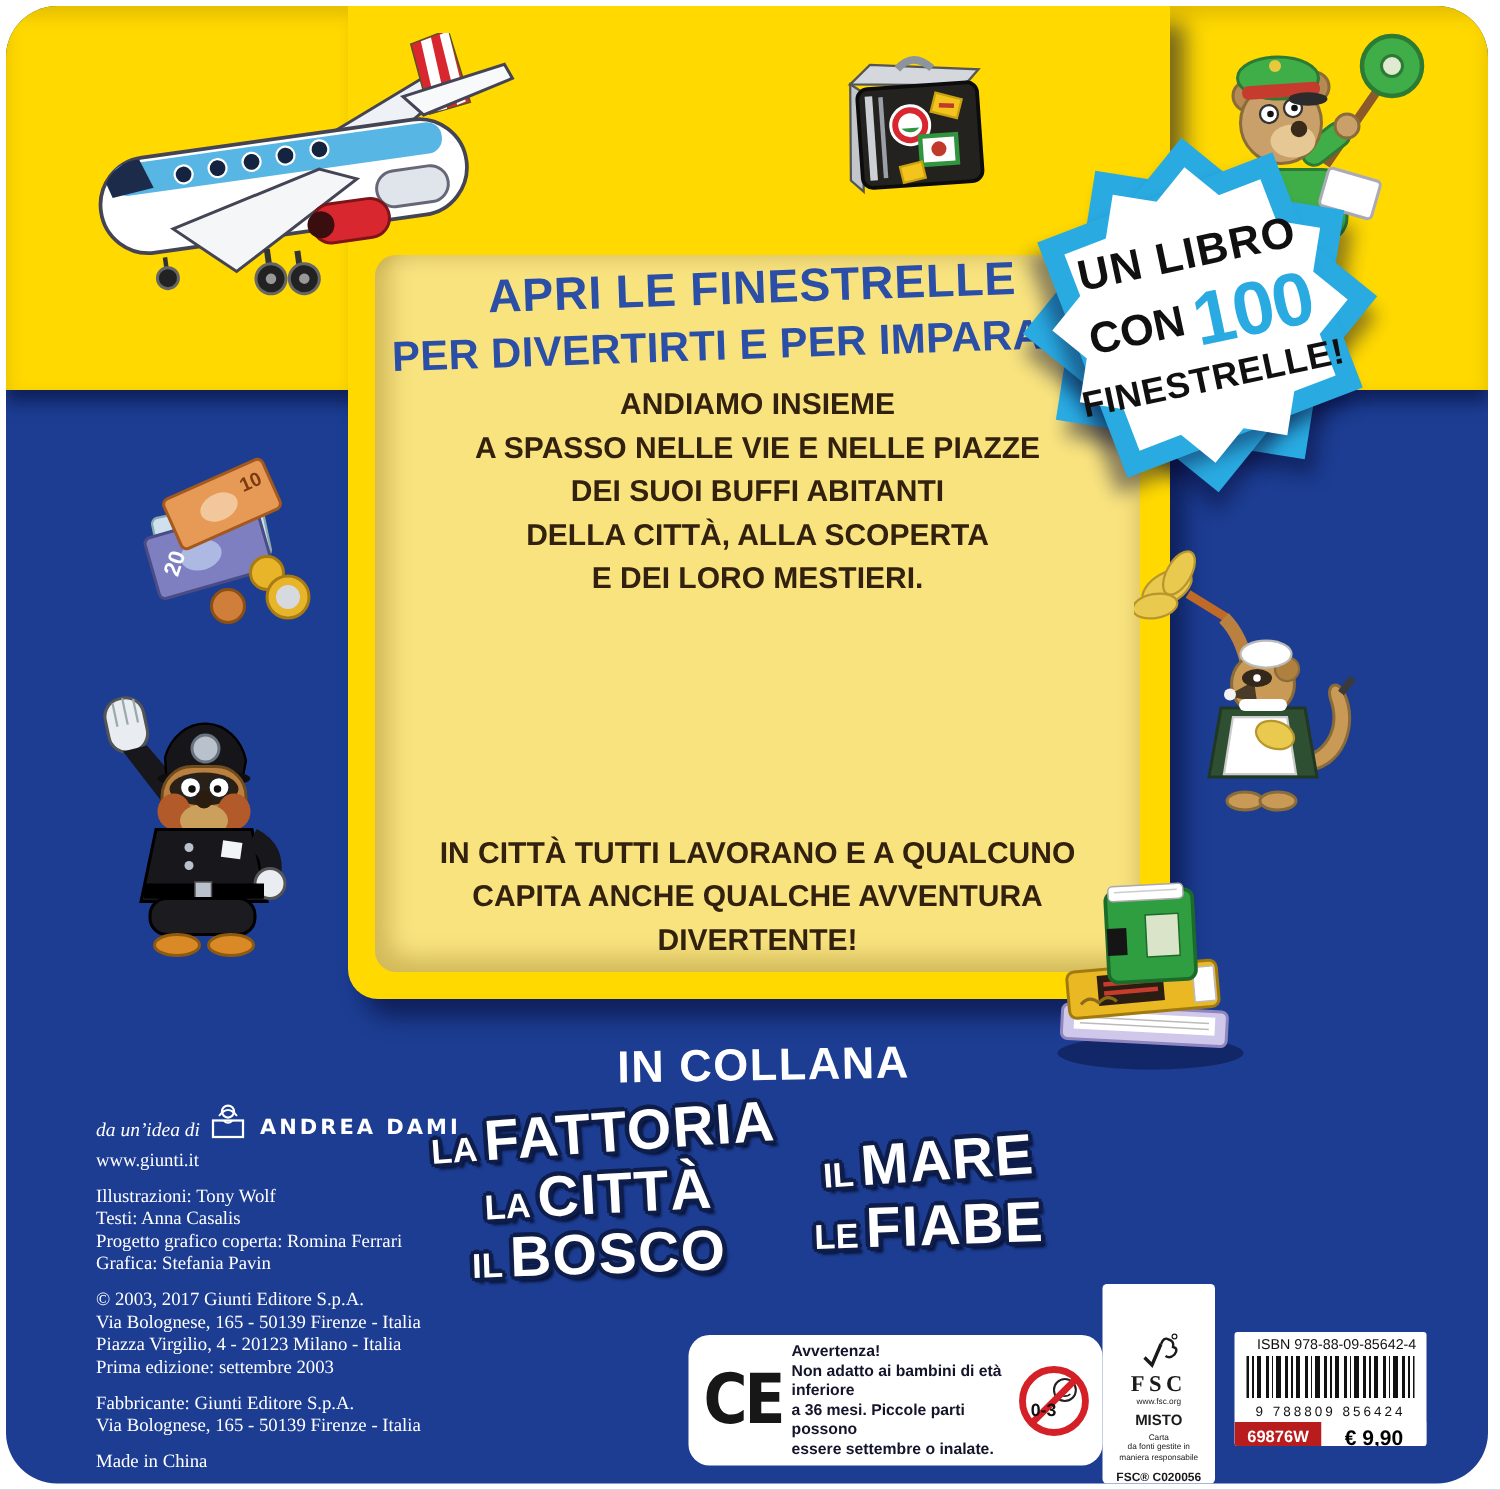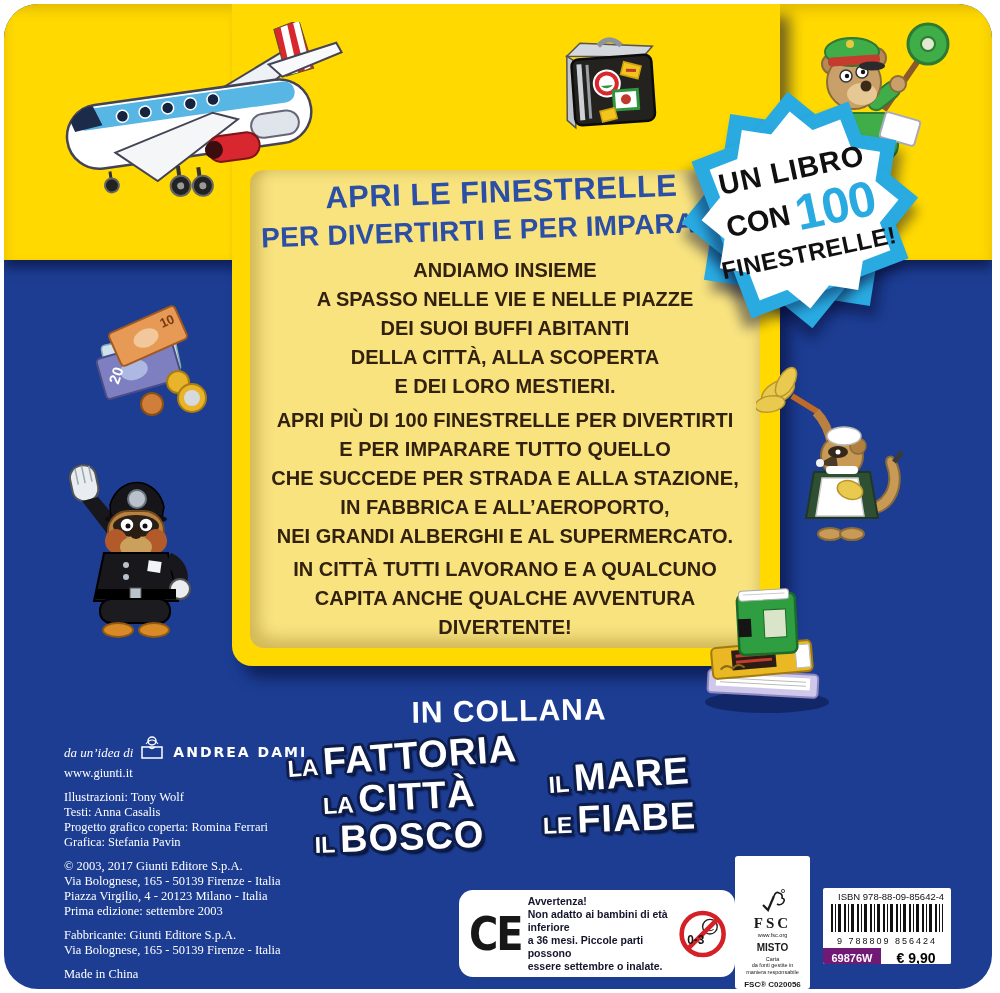--- a/index.html
+++ b/index.html
@@ -76,21 +76,21 @@
   .fsc-desc{font-size:5.5px;line-height:6.5px;margin-top:3px;}
   .fsc-license{font-weight:bold;font-size:8px;margin-top:5px;}
   
   .barbox{position:absolute;left:819px;top:884px;width:128px;height:76px;background:#fff;border-radius:2px;
       z-index:4;overflow:hidden;}
   .isbn{font-size:9.5px;margin-top:3px;color:#111;padding-left:15px;}
   .bars{height:28px;margin:2px 8px 0 8px;
       background:repeating-linear-gradient(90deg,#111 0 2px,#fff 2px 4px,#111 4px 5px,#fff 5px 7px,#111 7px 10px,#fff 10px 13px);}
   .digits{font-size:9px;text-align:center;letter-spacing:2px;color:#111;margin-top:4px;}
   .price-row{display:flex;height:20px;margin-top:2px;}
-  .sku{width:58px;background:#701a75;color:#fff;font-weight:bold;font-size:11px;
+  .sku{width:58px;background:#b91c1c;color:#fff;font-weight:bold;font-size:11px;
       display:flex;align-items:center;justify-content:center;}
   .price{flex:1;background:#fff;color:#000;font-weight:bold;font-size:14px;
       display:flex;align-items:center;justify-content:center;}
   
   .illus{position:absolute;}
   .z2{z-index:2;} .z4{z-index:4;}
 </style>
 </head>
 <body>
 
@@ -274,27 +274,20 @@
     <div class="h1">APRI LE FINESTRELLE</div>
     <div class="h2">PER DIVERTIRTI E PER IMPARARE!</div>
   </div>
   <div class="para p1">
     <span>ANDIAMO INSIEME</span>
     <span>A SPASSO NELLE VIE E NELLE PIAZZE</span>
     <span>DEI SUOI BUFFI ABITANTI</span>
     <span>DELLA CITTÀ, ALLA SCOPERTA</span>
     <span>E DEI LORO MESTIERI.</span>
   </div>
-  <div class="para p2">
-    <span>APRI PIÙ DI 100 FINESTRELLE PER DIVERTIRTI</span>
-    <span>E PER IMPARARE TUTTO QUELLO</span>
-    <span>CHE SUCCEDE PER STRADA E ALLA STAZIONE,</span>
-    <span>IN FABBRICA E ALL’AEROPORTO,</span>
-    <span>NEI GRANDI ALBERGHI E AL SUPERMERCATO.</span>
-  </div>
   <div class="para p3">
     <span>IN CITTÀ TUTTI LAVORANO E A QUALCUNO</span>
     <span>CAPITA ANCHE QUALCHE AVVENTURA</span>
     <span>DIVERTENTE!</span>
   </div>
 
   <div class="badge">
     <div class="spike cy r1"></div>
     <div class="spike cy r2"></div>
     <div class="spike cy r3"></div>

